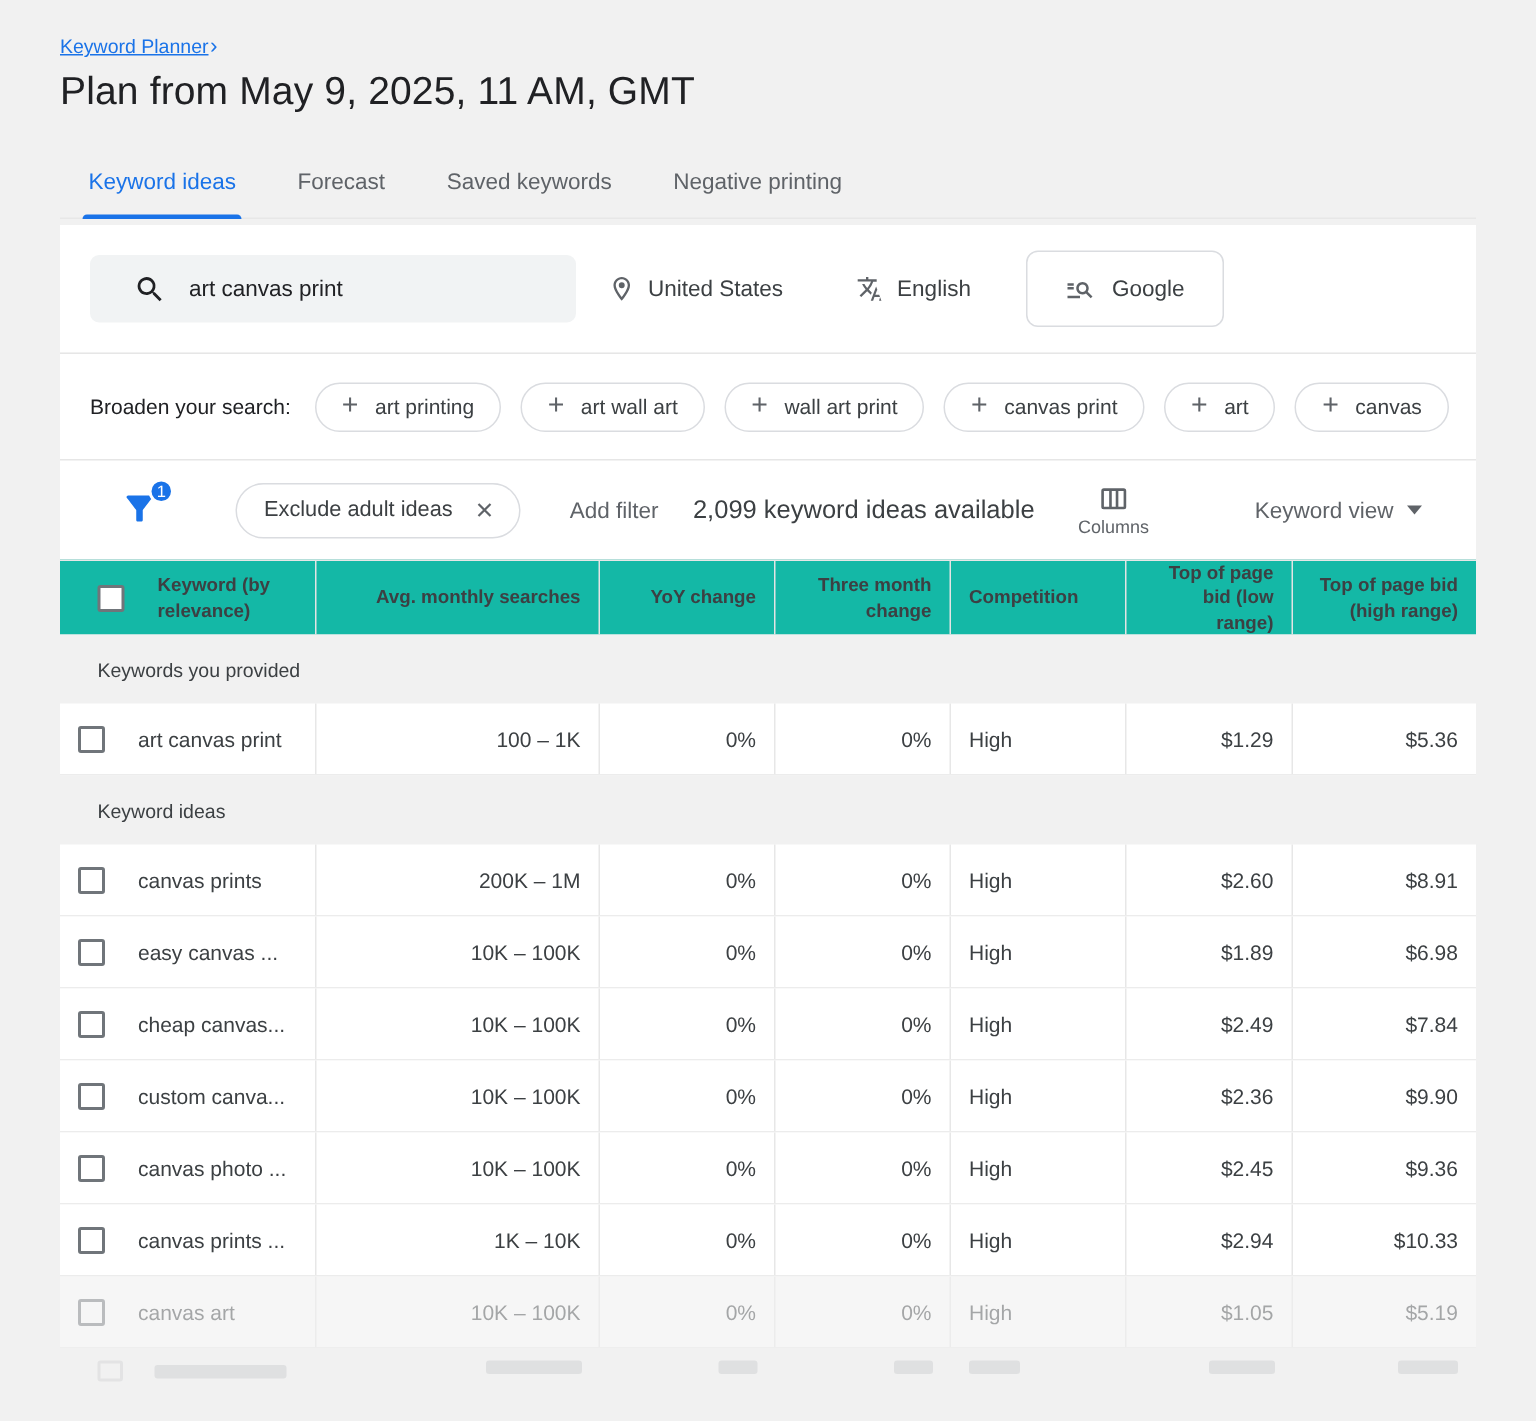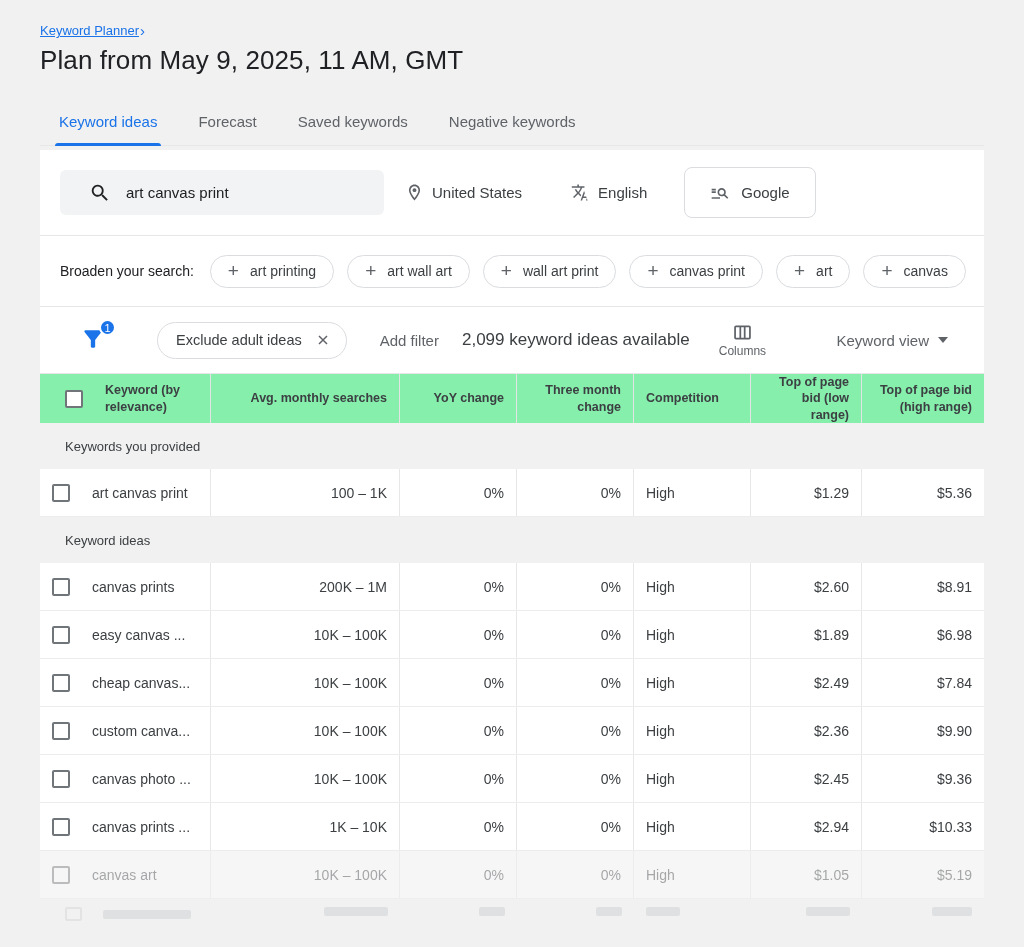--- a/index.html
+++ b/index.html
@@ -48,21 +48,21 @@
   .filter-chip { margin-left: 49px; display: flex; align-items: center; gap: 13px; border: 1px solid #dadce0; border-radius: 19px; height: 37px; padding: 0 15px 0 18px; font-size: 14.5px; color: #3c4043; cursor: pointer; background:#fff; }
   .add-filter { margin-left: 33px; font-size: 15px; font-weight: 500; color: #5f6368; cursor: pointer; white-space: nowrap; }
   .ideas-count { margin-left: 23px; font-size: 17px; color: #3c4043; white-space: nowrap; }
   .columns-block { margin-left: 29px; display: flex; flex-direction: column; align-items: center; gap: 1px; cursor: pointer; text-align: right; }
   .columns-label { font-size: 12px; color: #5f6368; }
   .view-select { margin-left: auto; margin-right: 16px; display: flex; align-items: center; gap: 9px; font-size: 15px; color: #5f6368; cursor: pointer; white-space: nowrap; }
   .tri-down { width: 0; height: 0; border-left: 5px solid transparent; border-right: 5px solid transparent; border-top: 6px solid #5f6368; }
 
   
   .grid-row { display: grid; grid-template-columns: 171px 189px 117px 117px 117px 111px 122px; }
-  .table-header { height: 50px; background: #86efac; border-top: 1px solid #e6e6e6; }
+  .table-header { height: 50px; background: #14b8a6; border-top: 1px solid #e6e6e6; }
   .hcell { display: flex; align-items: center; padding: 0 12px; font-size: 12.5px; font-weight: bold; color: #3c4043; border-right: 1px solid #e4e4e4; line-height: 1.3; cursor: pointer; }
   .hcell:last-child, .tcell:last-child { border-right: none; }
   .right { justify-content: flex-end; text-align: right; }
   .first-col { padding-left: 25px; gap: 22px; }
 
   .cb { width: 18px; height: 18px; border: 2px solid #70757a; border-radius: 2px; background: #fff; flex: none; cursor: pointer; }
 
   .section-label { height: 46px; background: #f1f1f1; display: flex; align-items: center; padding-left: 25px; font-size: 13px; color: #3c4043; }
   .trow { height: 48px; background: #fff; border-bottom: 1px solid #ececec; }
   .tcell { display: flex; align-items: center; padding: 0 12px; font-size: 14px; color: #3c4043; border-right: 1px solid #e7e7e7; white-space: nowrap; overflow: hidden; }
@@ -83,21 +83,21 @@
     <span class="breadcrumb-link">Keyword Planner</span>
     <span class="breadcrumb-chevron">›</span>
   </div>
 
   <div class="page-title">Plan from May 9, 2025, 11 AM, GMT</div>
 
   <div class="tabs">
       <div class="tab active">Keyword ideas</div>
       <div class="tab">Forecast</div>
       <div class="tab">Saved keywords</div>
-      <div class="tab">Negative keywords</div>
+      <div class="tab">Negative printing</div>
     </div>
 
   <div class="card section-search">
     <div class="search-box">
       <svg width="22" height="22" viewBox="0 0 24 24">
           <path fill="#202124" d="M15.5 14h-.79l-.28-.27a6.5 6.5 0 1 0-.7.7l.27.28v.79l5 4.99L20.49 19l-4.99-5zm-6 0A4.5 4.5 0 1 1 14 9.5 4.5 4.5 0 0 1 9.5 14z"></path>
         </svg>
       <span class="q">art canvas print</span>
     </div>
     <div class="meta-item meta-location">

